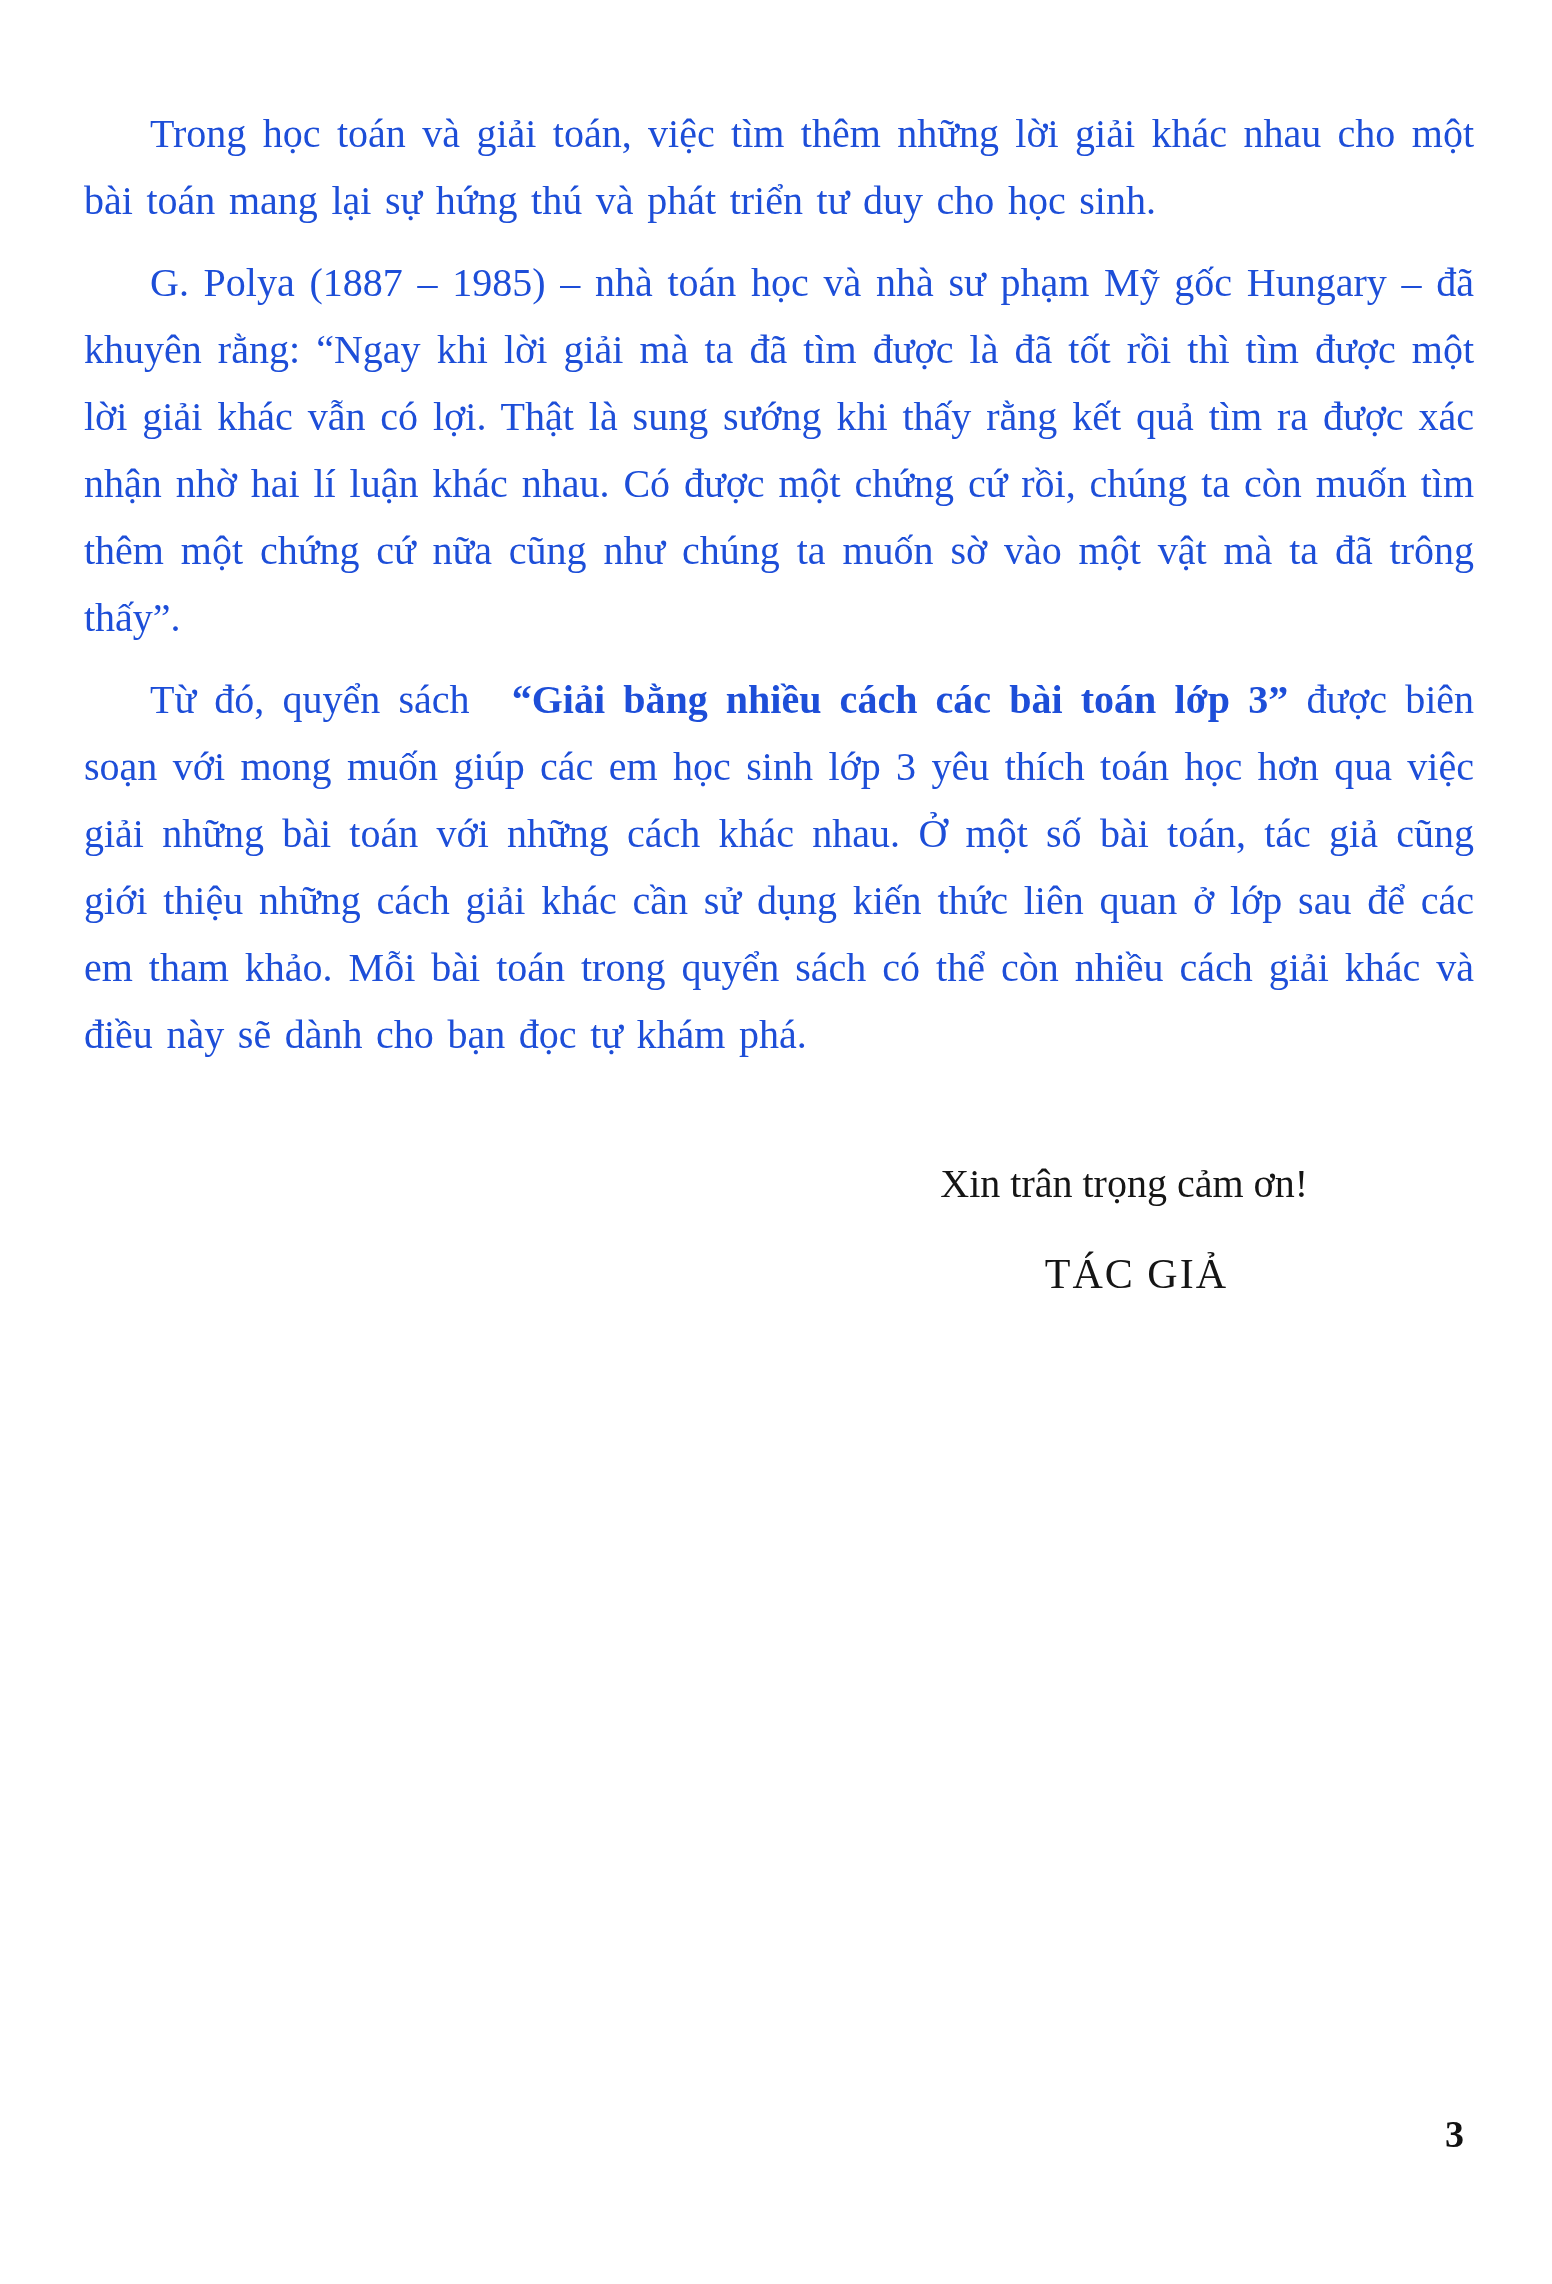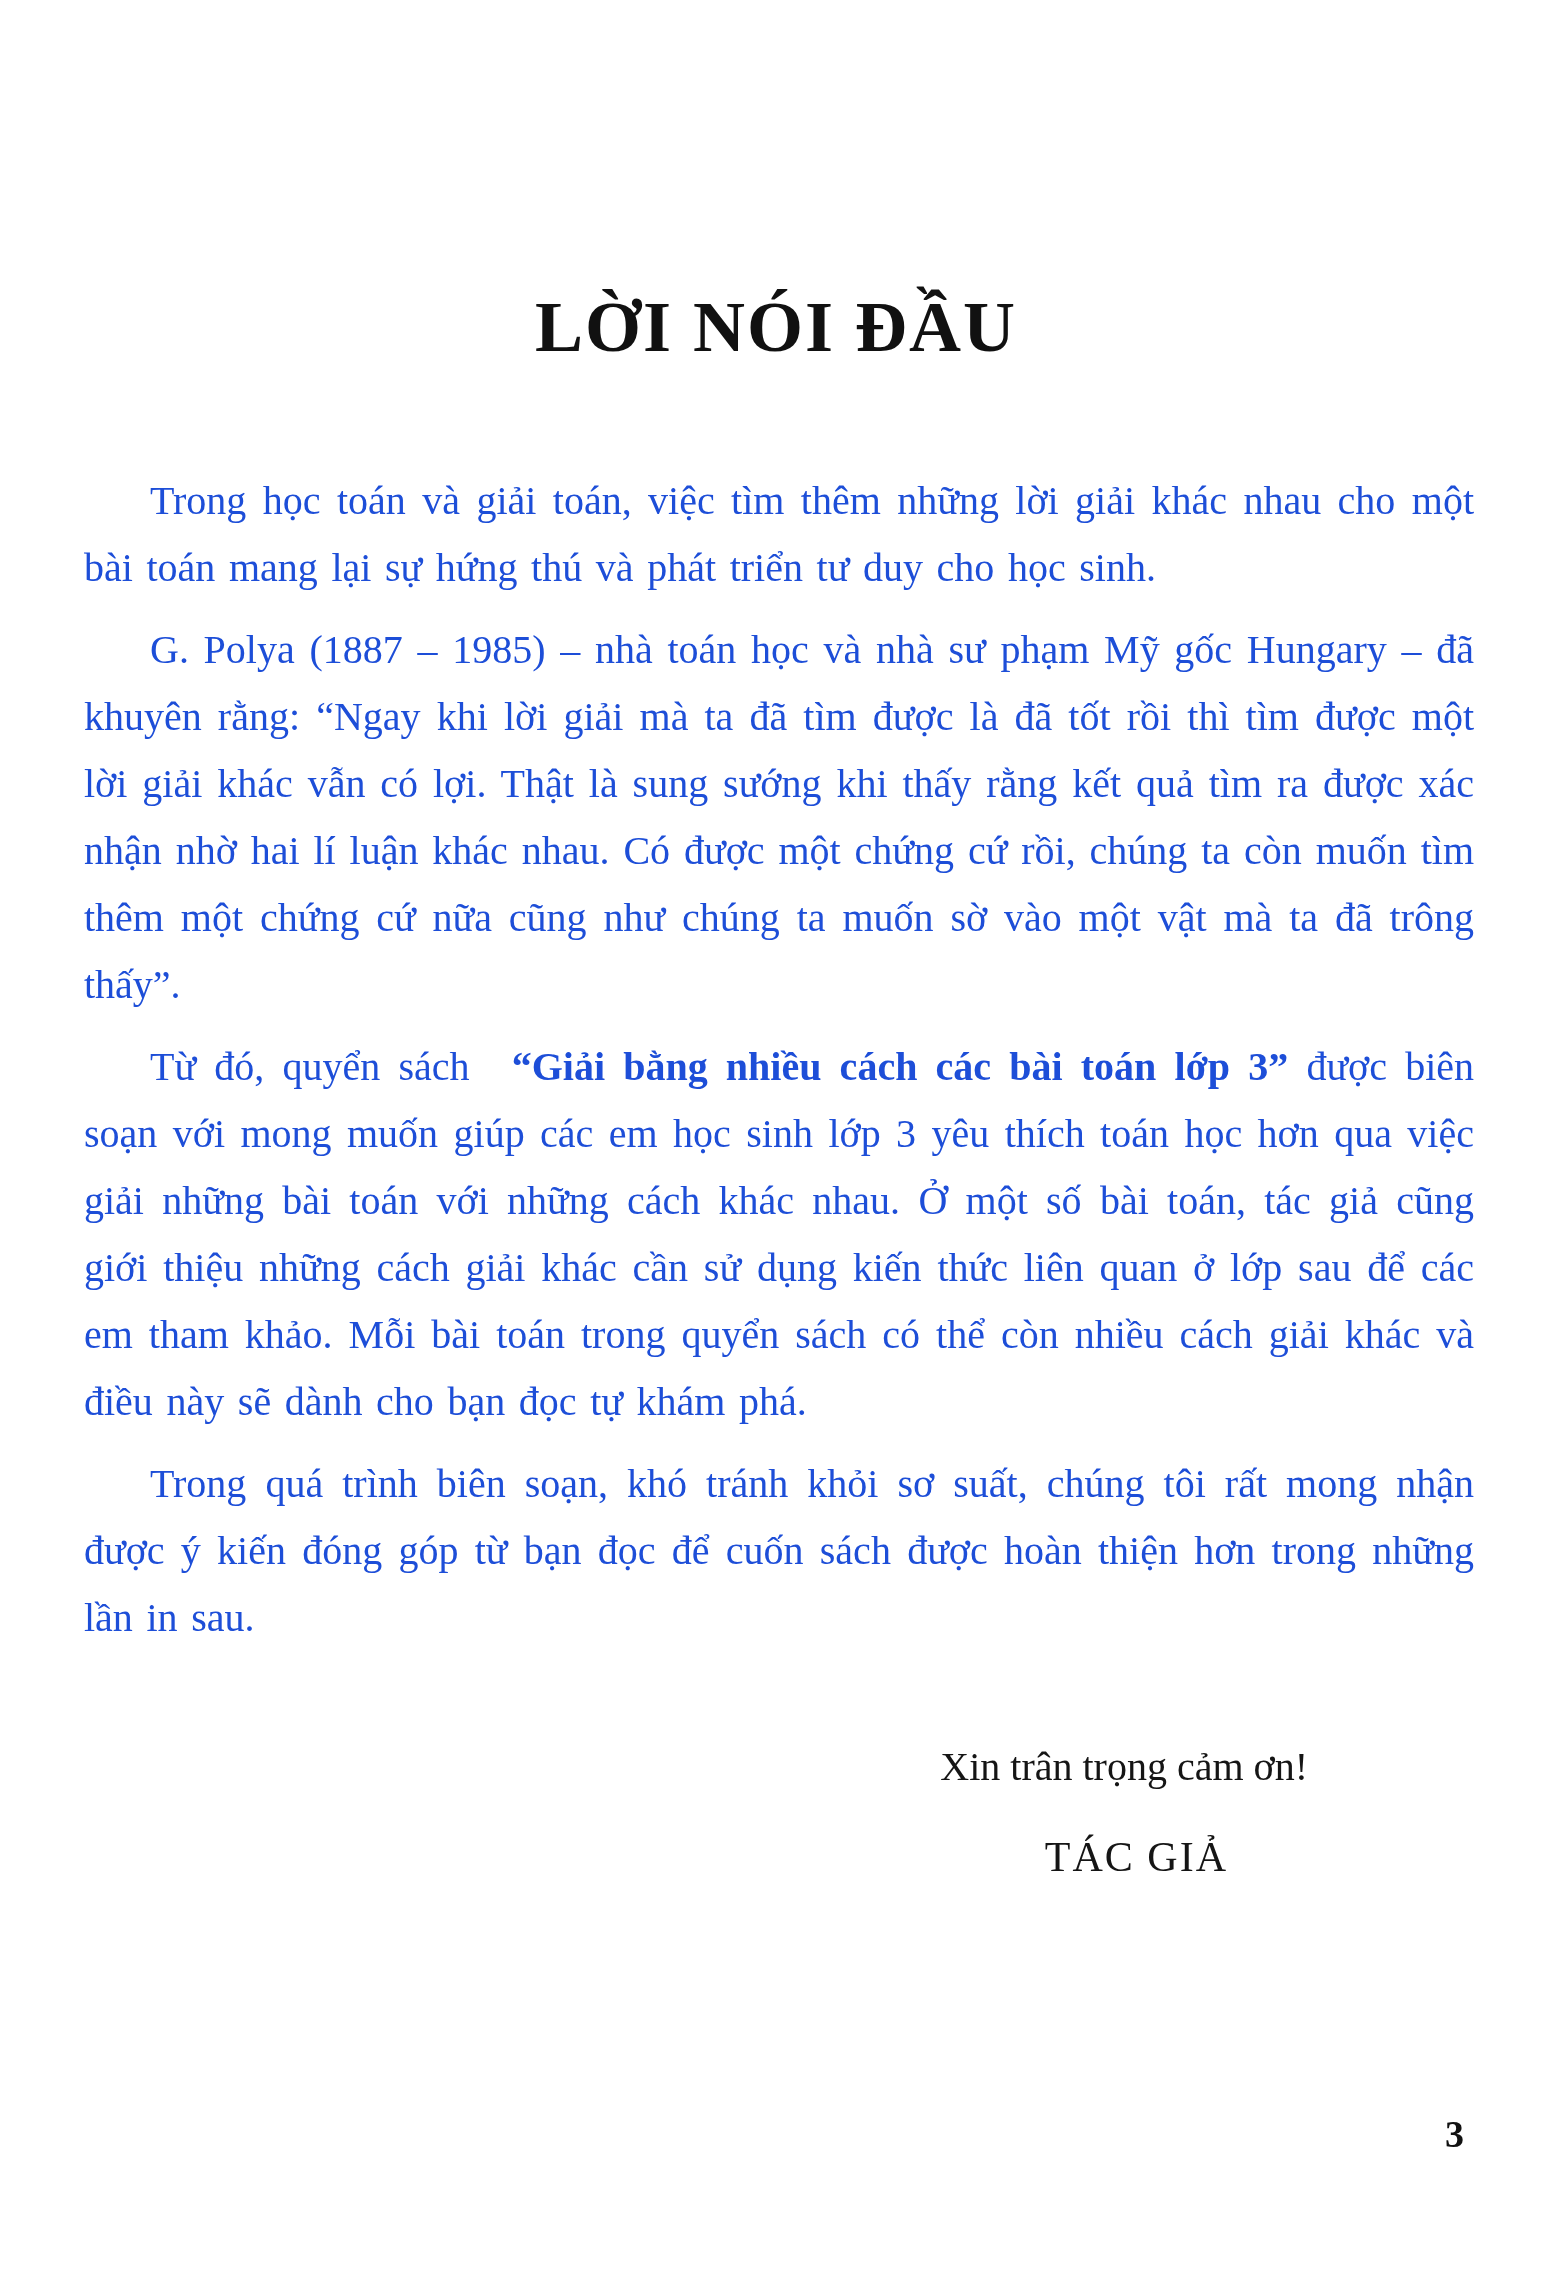--- a/index.html
+++ b/index.html
@@ -70,31 +70,29 @@
     font-size: 38px;
     font-weight: 700;
     color: #111111;
   }
 </style>
 </head>
 <body>
 
 <div class="page">
 
-  <h1 class="page-title">LỜI NÓI ĐẦU</h1>
 
   <div class="body-text">
 
     <p>Trong học toán và giải toán, việc tìm thêm những lời giải khác nhau cho một bài toán mang lại sự hứng thú và phát triển tư duy cho học sinh.</p>
 
     <p>G. Polya (1887 – 1985) – nhà toán học và nhà sư phạm Mỹ gốc Hungary – đã khuyên rằng: “Ngay khi lời giải mà ta đã tìm được là đã tốt rồi thì tìm được một lời giải khác vẫn có lợi. Thật là sung sướng khi thấy rằng kết quả tìm ra được xác nhận nhờ hai lí luận khác nhau. Có được một chứng cứ rồi, chúng ta còn muốn tìm thêm một chứng cứ nữa cũng như chúng ta muốn sờ vào một vật mà ta đã trông thấy”.</p>
 
     <p><span>Từ đó, quyển sách </span><span class="book-title-bold">“Giải bằng nhiều cách các bài toán lớp 3”</span><span> được biên soạn với mong muốn giúp các em học sinh lớp 3 yêu thích toán học hơn qua việc giải những bài toán với những cách khác nhau. Ở một số bài toán, tác giả cũng giới thiệu những cách giải khác cần sử dụng kiến thức liên quan ở lớp sau để các em tham khảo. Mỗi bài toán trong quyển sách có thể còn nhiều cách giải khác và điều này sẽ dành cho bạn đọc tự khám phá.</span></p>
 
-    <p>Trong quá trình biên soạn, khó tránh khỏi sơ suất, chúng tôi rất mong nhận được ý kiến đóng góp từ bạn đọc để cuốn sách được hoàn thiện hơn trong những lần in sau.</p>
 
   </div>
 
   <div class="closing">
     <div class="closing-thanks">Xin trân trọng cảm ơn!</div>
     <div class="closing-author">TÁC GIẢ</div>
   </div>
 
   <div class="page-number">3</div>
 

